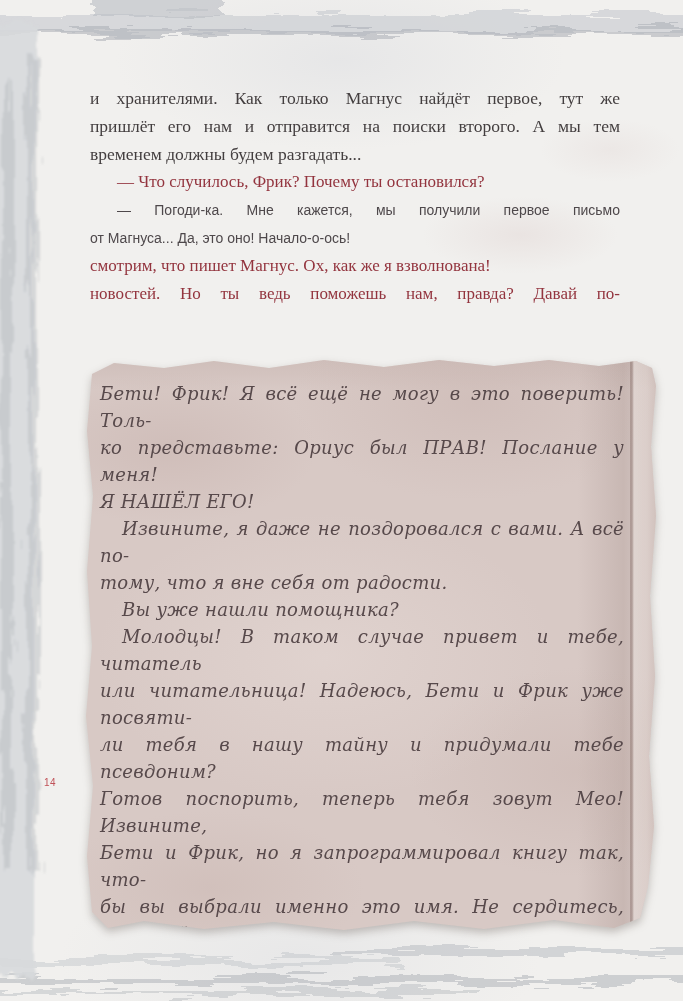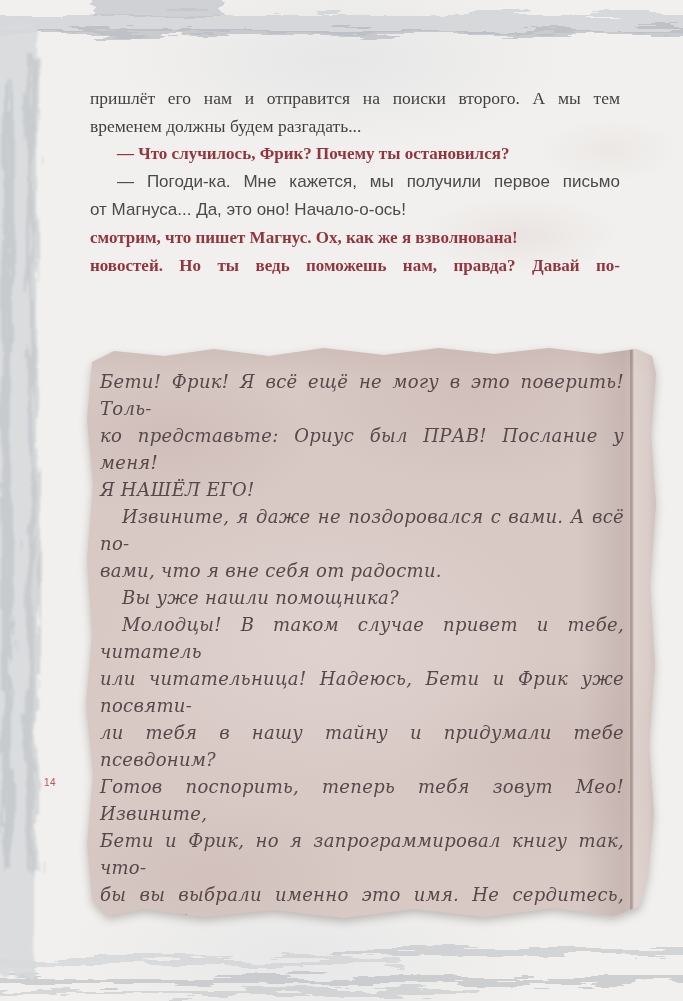--- a/index.html
+++ b/index.html
@@ -14,33 +14,33 @@
     font-kerning:normal;
   }
   svg.wash{position:absolute;left:0;top:0;pointer-events:none;}
 
   
   .narration{position:absolute;left:90px;top:84px;width:530px;}
   .nl{line-height:28px;white-space:normal;}
   .jt{text-align:justify;text-align-last:justify;}
   .indent{text-indent:27px;}
   .narr-serif{font-family:"Liberation Serif",serif;font-size:17.5px;color:#433e3f;}
-  .narr-red{font-family:"Liberation Serif",serif;font-weight:700;font-size:17px;color:#93343e;}
-  .narr-sans{font-family:"Liberation Sans",sans-serif;font-size:17px;color:#4e484b;}
+  .narr-red{font-family:"Liberation Serif",serif;font-weight:400;font-size:17px;color:#93343e;}
+  .narr-sans{font-family:"Liberation Sans",sans-serif;font-size:14px;color:#4e484b;}
 
   
   .page-num{
     position:absolute;left:44px;top:777px;
     font-family:"Liberation Sans",sans-serif;font-weight:400;
     font-size:10px;color:#c05158;letter-spacing:.5px;
   }
 
   
   .letter-wrap{
-    position:absolute;left:84px;top:344px;width:574px;height:578px;
+    position:absolute;left:84px;top:356px;width:574px;height:578px;
     filter:drop-shadow(0 4px 4px rgba(110,100,95,.38));
   }
   .letter{
     position:absolute;inset:0;
     background-color:#d8c9c5;
     background-image:
       radial-gradient(ellipse 210px 110px at 15% 16%, rgba(186,160,155,.28), transparent 70%),
       radial-gradient(ellipse 260px 140px at 68% 8%, rgba(192,168,163,.30), transparent 70%),
       radial-gradient(ellipse 320px 200px at 42% 52%, rgba(230,218,214,.55), transparent 72%),
       radial-gradient(ellipse 240px 150px at 86% 72%, rgba(188,164,158,.26), transparent 70%),
@@ -99,40 +99,41 @@
       <rect x="-20" y="990" width="500" height="6" fill="#b3b7bd" opacity="0.45"></rect>
     </g>
     <g filter="url(#washV)">
       <rect x="-8" y="22" width="42" height="955" fill="#d7d9db" opacity="0.9"></rect>
       <rect x="27" y="55" width="12" height="815" fill="#b4b7bd" opacity="0.45"></rect>
       <rect x="2" y="80" width="10" height="790" fill="#9fa3aa" opacity="0.3"></rect>
     </g>
   </svg>
 
   <div class="narration">
+    <div class="nl narr-serif jt">и хранителями. Как только Магнус найдёт первое, тут же</div>
     <div class="nl narr-serif jt">пришлёт его нам и отправится на поиски второго. А мы тем</div>
     <div class="nl narr-serif">временем должны будем разгадать...</div>
     <div class="nl narr-red indent">— Что случилось, Фрик? Почему ты остановился?</div>
     <div class="nl narr-sans jt indent">— Погоди-ка. Мне кажется, мы получили первое письмо</div>
     <div class="nl narr-sans">от Магнуса... Да, это оно! Начало-о-ось!</div>
     <div class="nl narr-red">смотрим, что пишет Магнус. Ох, как же я взволнована!</div>
     <div class="nl narr-red jt">новостей. Но ты ведь поможешь нам, правда? Давай по-</div>
   </div>
 
   <div class="page-num">14</div>
 
   <div class="letter-wrap">
     <div class="letter">
       <div class="letter-fold"></div>
       <div class="letter-text">
         <div class="ll jt">Бети! Фрик! Я всё ещё не могу в это поверить! Толь-</div>
         <div class="ll jt">ко представьте: Ориус был ПРАВ! Послание у меня!</div>
         <div class="ll">Я НАШЁЛ ЕГО!</div>
         <div class="ll jt indent gap">Извините, я даже не поздоровался с вами. А всё по-</div>
-        <div class="ll">вами, что я вне себя от радости.</div>
+        <div class="ll">тому, что я вне себя от радости.</div>
         <div class="ll indent">Вы уже нашли помощника?</div>
         <div class="ll jt indent">Молодцы! В таком случае привет и тебе, читатель</div>
         <div class="ll jt">или читательница! Надеюсь, Бети и Фрик уже посвяти-</div>
         <div class="ll jt">ли тебя в нашу тайну и придумали тебе псевдоним?</div>
         <div class="ll jt">Готов поспорить, теперь тебя зовут Мео! Извините,</div>
         <div class="ll jt">Бети и Фрик, но я запрограммировал книгу так, что-</div>
         <div class="ll jt">бы вы выбрали именно это имя. Не сердитесь, пожалуй-</div>
         <div class="ll">ста.</div>
         <div class="ll jt indent gap">Мео, жаль, что я не могу пообщаться с тобой лич-</div>
 

